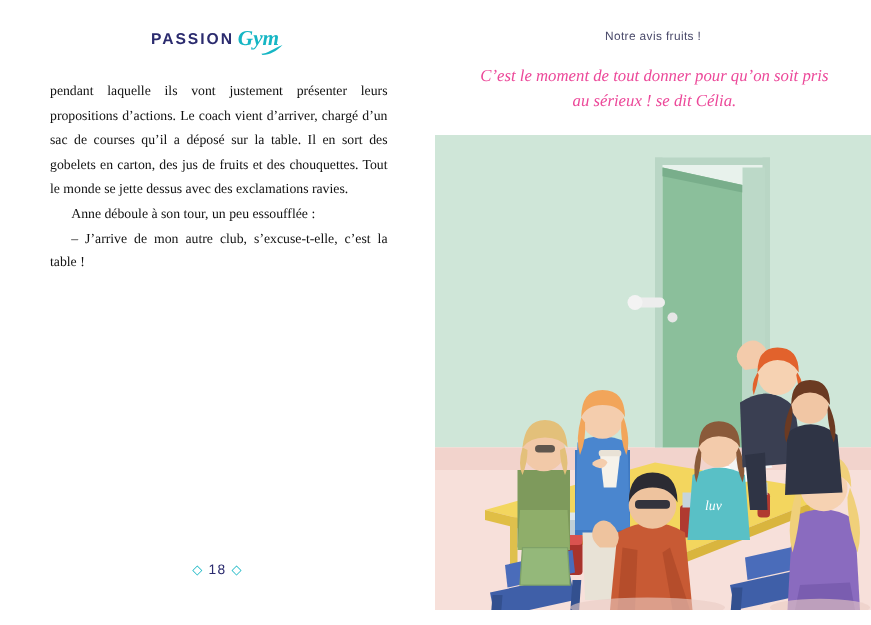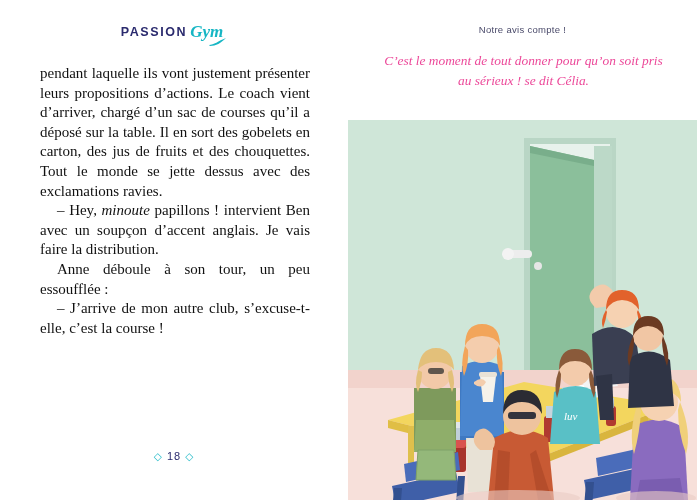--- a/index.html
+++ b/index.html
@@ -72,21 +72,21 @@
     width: 18px;
     height: 8px;
     margin-left: -14px;
     vertical-align: middle;
     position: relative;
     top: 4px;
   }
 
   .body-text {
     margin: 24px 38px 0 40px;
-    font-size: 15px;
+    font-size: 11px;
     line-height: 19.6px;
     color: #111111;
     text-align: justify;
     text-justify: inter-word;
     hyphens: manual;
   }
   .body-text p {
     margin: 0;
   }
   .body-text p.indent {
@@ -128,21 +128,21 @@
     line-height: 20px;
     font-style: italic;
     color: #ec4899;
     text-align: center;
     text-indent: 0;
   }
 
   .illus-wrap {
     position: absolute;
     left: 0;
-    top: 120px;
+    top: 108px;
     width: 349px;
     height: 380px;
     overflow: hidden;
   }
   .illus {
     position: absolute;
     left: 0;
     top: 0;
     width: 349px;
     height: 380px;
@@ -158,35 +158,34 @@
     <div class="brand">
       <span class="word1">PASSION</span><span class="word2">Gym</span><span class="swoosh">
         <svg width="18" height="8" viewBox="0 0 18 8" xmlns="http://www.w3.org/2000/svg">
           <path d="M0 7 C5 7 9 3 17 0 C12 5 7 8 1 8 Z" fill="#16b6c4"></path>
         </svg>
       </span>
     </div>
 
     <div class="body-text">
       <p>pendant laquelle ils vont justement présenter leurs propositions d’actions. Le coach vient d’arriver, chargé d’un sac de courses qu’il a déposé sur la table. Il en sort des gobelets en carton, des jus de fruits et des chouquettes. Tout le monde se jette dessus avec des exclamations ravies.</p>
-      <p class="indent">– Hey, <i>minoute</i> papillons ! intervient Ben avec un soupçon d’accent anglais. Je vais faire la distribution.</p>
       <p class="indent">Anne déboule à son tour, un peu essoufflée :</p>
-      <p class="indent">– J’arrive de mon autre club, s’excuse-t-elle, c’est la course !</p>
+      <p class="indent">– J’arrive de mon autre club, s’excuse-t-elle, c’est la table !</p>
     </div>
 
     <div class="folio">
       <span>◇</span><span class="num">18</span><span>◇</span>
     </div>
   </div>
 
   <div class="gutter"></div>
 
   <div class="page page-right">
 
-    <div class="running-head">Notre avis compte !</div>
+    <div class="running-head">Notre avis fruits !</div>
 
     <div class="quote">C’est le moment de tout donner pour qu’on soit pris au sérieux ! se dit Célia.</div>
 
     <div class="illus-wrap">
       <svg class="illus" viewBox="0 0 349 380" xmlns="http://www.w3.org/2000/svg">
         <defs>
           <clipPath id="frame">
               <rect x="0" y="0" width="349" height="380"></rect>
             </clipPath>
         </defs>

